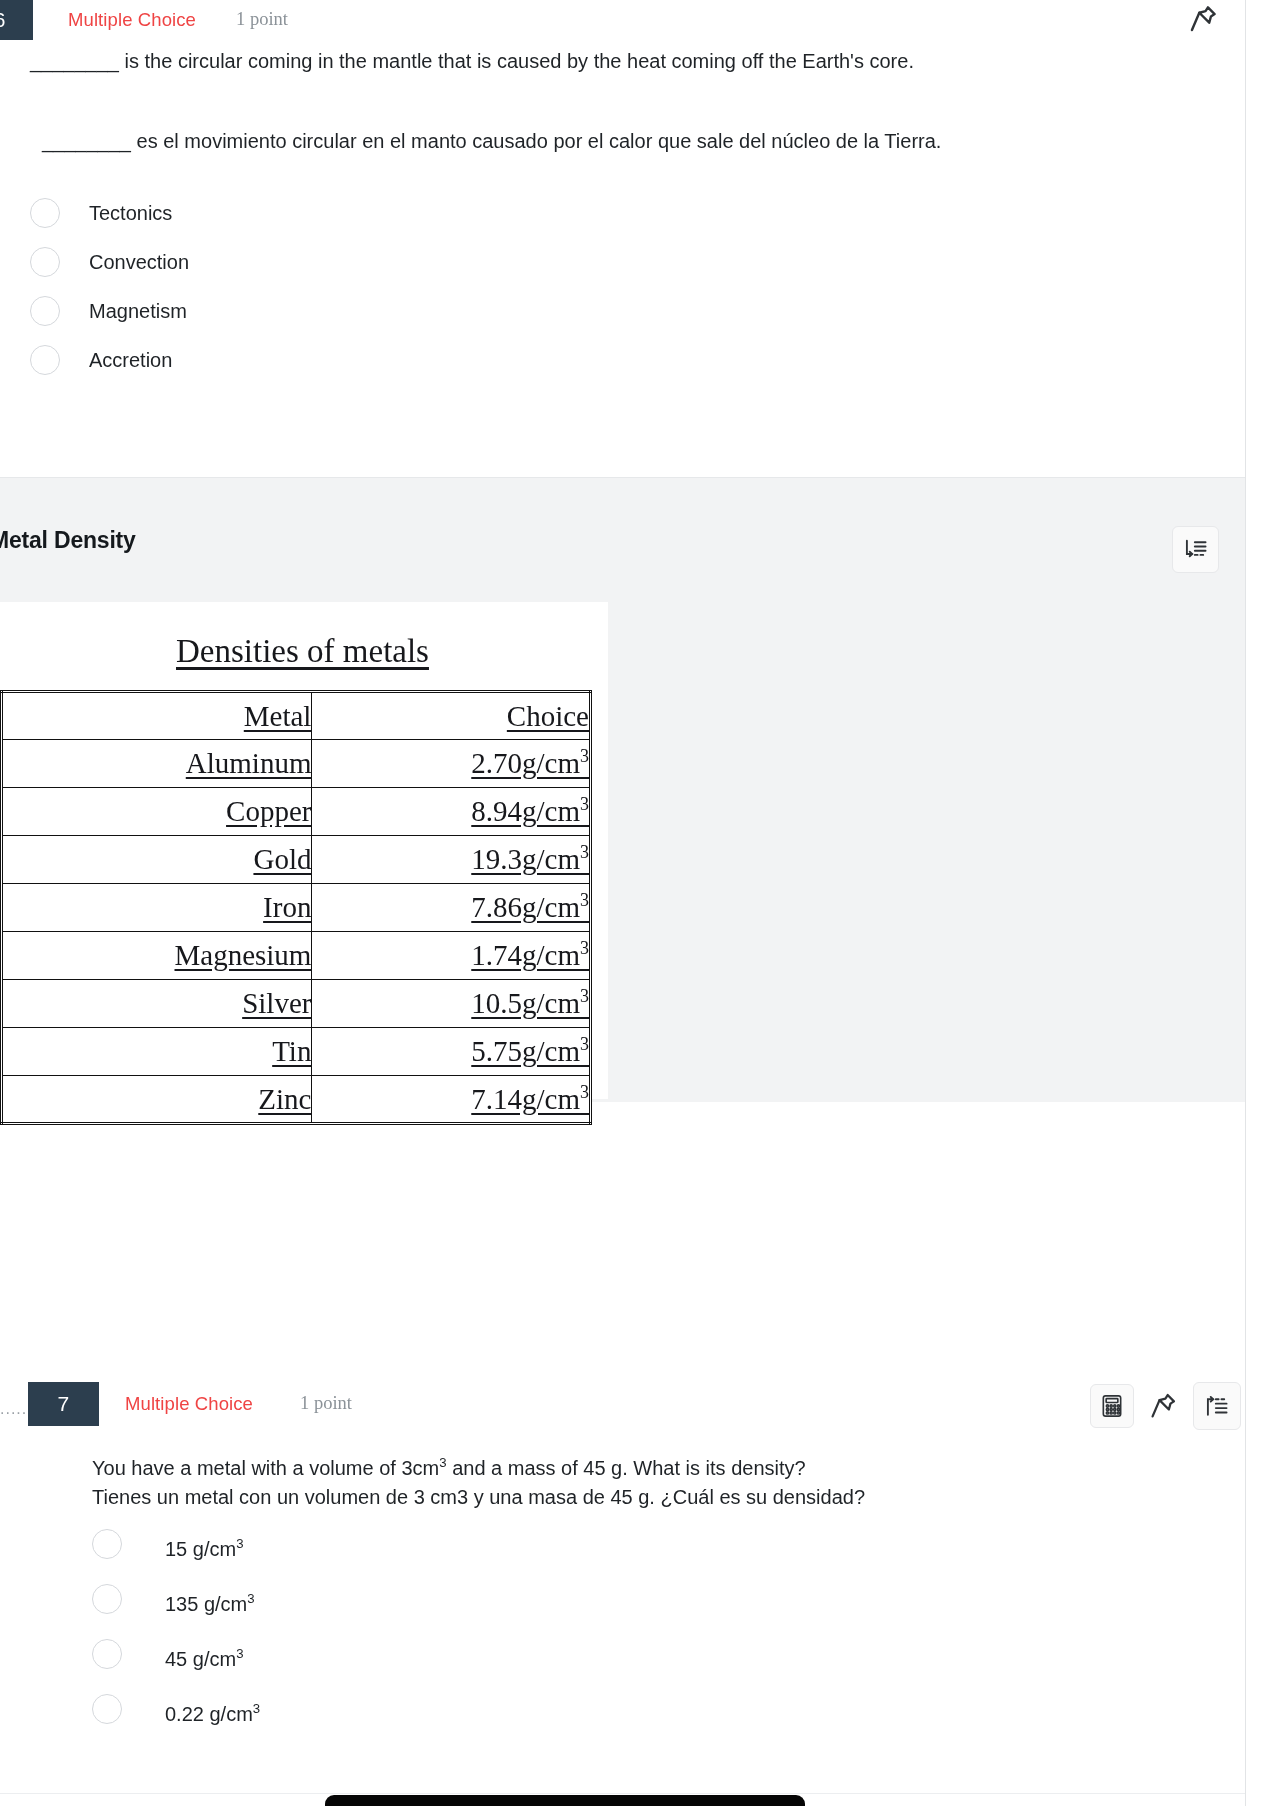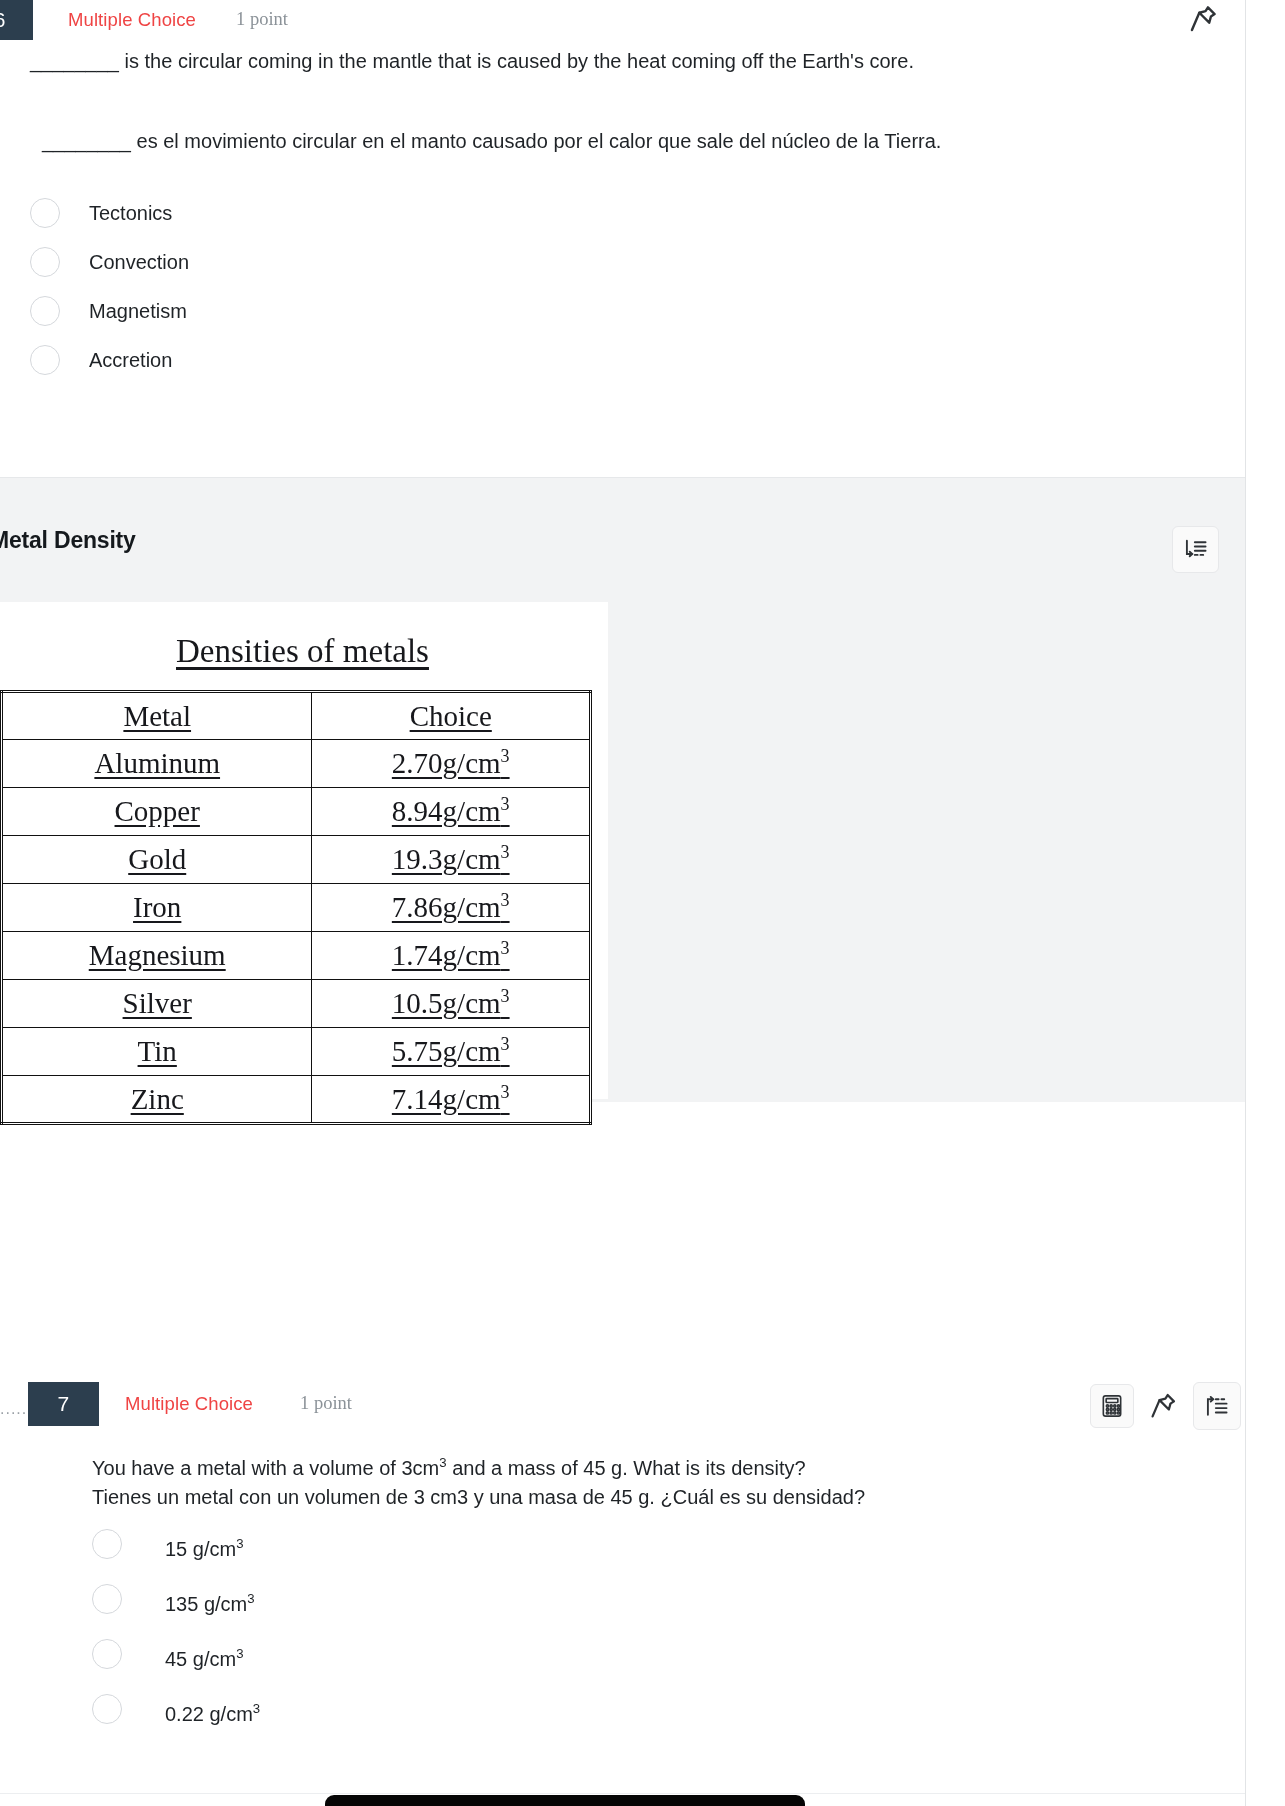--- a/index.html
+++ b/index.html
@@ -93,21 +93,21 @@
   table.dens {
     position: absolute; left: 3px; top: 88px;
     width: 592px;
     border-collapse: collapse;
     border: 3px double #111;
     background: #fff;
   }
   table.dens td, table.dens th {
     border: 1px solid #111;
     height: 48px;
-    text-align: center;
+    text-align: right;
     font-size: 29px;
     font-weight: 400;
     padding: 0;
     vertical-align: middle;
   }
   table.dens th { font-weight: 400; }
   table.dens .c-metal { width: 312px; }
   table.dens .c-dens  { width: 280px; }
   .u { text-decoration: underline; text-underline-offset: 4px; }
   .u sup { font-size: .62em; vertical-align: super; text-decoration: none; }

